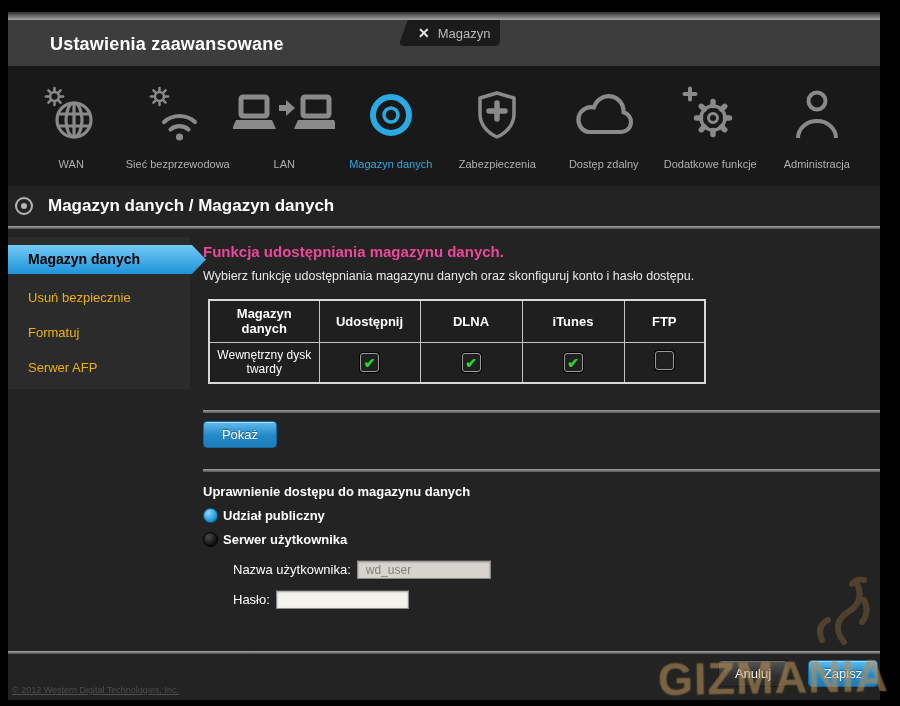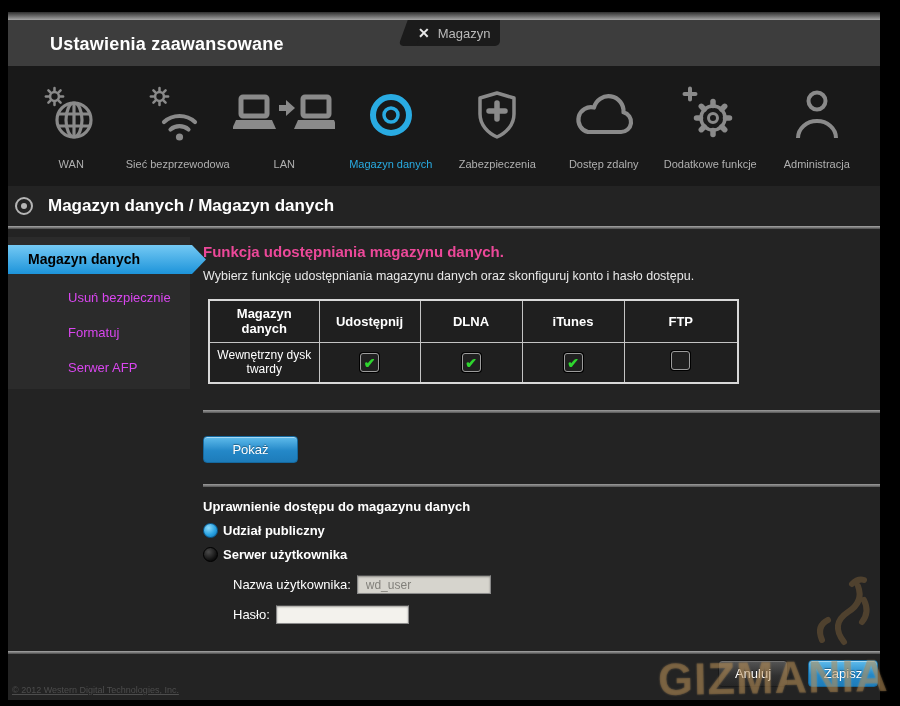--- a/index.html
+++ b/index.html
@@ -51,40 +51,40 @@
   .nav-item.active .nav-label { color:var(--accent); }
   
   .breadcrumb-bar { height:40px; display:flex; align-items:center; padding-left:6px; }
   .crumb-icon { color:#b5b5b5; display:flex; }
   .crumb-icon svg { stroke:currentColor; }
   .breadcrumb-title { margin-left:14px; font-size:17px; font-weight:bold; color:#fff; }
   .hr { height:3px; background:linear-gradient(to bottom,#a8a8a8,#4a4a4a); }
   
   .content { position:relative; display:flex; height:471px; }
   .sidebar { width:182px; margin-top:8px; background:#2b2b2b; height:152px; padding-top:6px; }
-  .side-item { font-size:13px; color:#d946ef; padding:10px 0 10px 20px; cursor:pointer;margin-left:40px; }
+  .side-item { font-size:13px; color:#eab308; padding:10px 0 10px 20px; cursor:pointer; }
   .side-item.selected {
     width:198px; height:29px; line-height:29px; padding:0 0 0 20px; margin:2px 0 6px 0;
     background:linear-gradient(to bottom,#74c9f4,#1d94da);
     clip-path:polygon(0 0, calc(100% - 14px) 0, 100% 50%, calc(100% - 14px) 100%, 0 100%);
     color:#000; font-weight:bold; font-size:14px;
   }
   .main { flex:1; padding-left:13px; }
   .main-heading { margin-top:14px; font-size:15px; font-weight:bold; color:#ec4899; }
   .main-sub { margin-top:9px; font-size:12.5px; color:#e8e8e8; }
   
   table.share { border-collapse:collapse; margin:16px 0 0 5px; background:#1f1f1f; }
   table.share th, table.share td {
     border:1px solid #c4c4c4; text-align:center; vertical-align:middle;
   }
   table.share { border:2px solid #d8d8d8; }
   table.share th { font-size:13px; font-weight:bold; color:#fff; height:42px; padding:0 6px; }
   table.share td { font-size:12px; color:#fff; height:41px; padding:0 4px; }
   .col-name { width:110px; } .col-a { width:101px; } .col-b { width:102px; }
-  .col-c { width:102px; } .col-d { width:114px; }
+  .col-c { width:102px; } .col-d { width:81px; }
   .checkbox {
     display:inline-block; width:19px; height:19px; border:1px solid #9c9c9c;
     border-radius:3px; background:#202020; box-shadow:0 0 0 1px #000;
     line-height:18px; text-align:center; cursor:pointer;
   }
   .checkbox.checked::after { content:"\2714"; color:var(--green); font-size:14px; font-weight:bold; }
   .divider { height:3px; background:linear-gradient(to bottom,#9e9e9e,#555); margin-top:26px; }
   .divider.d2 { margin-top:21px; }
   
   .btn {
@@ -92,21 +92,21 @@
     text-align:center; cursor:pointer; text-shadow:0 -1px 1px rgba(0,0,0,.4);
   }
   .btn-blue {
     background:linear-gradient(to bottom,#5fbcec,#2488c8 55%,#1d7cba);
     border:1px solid #15689e; box-shadow:inset 0 1px 0 rgba(255,255,255,.45);
   }
   .btn-dark {
     background:linear-gradient(to bottom,#555,#303030 60%,#262626);
     border:1px solid #1a1a1a; box-shadow:inset 0 1px 0 rgba(255,255,255,.18);
   }
-  .show-btn { margin-top:23px; width:95px; padding:5px 8px; }
+  .show-btn { margin-top:8px; width:74px; padding:5px 8px; }
   
   .section-heading { margin-top:12px; font-size:13px; font-weight:bold; color:#fff; }
   .radio-row { display:flex; align-items:center; margin-top:9px; cursor:pointer; }
   .radio {
     width:15px; height:15px; border-radius:50%; border:1px solid #000;
     background:radial-gradient(circle at 35% 30%, #4a4a4a, #0e0e0e 70%);
     flex:0 0 auto;
   }
   .radio.selected {
     background:radial-gradient(circle at 35% 30%, #8ed9f8, #2aa3e2 55%, #0f6fae);

